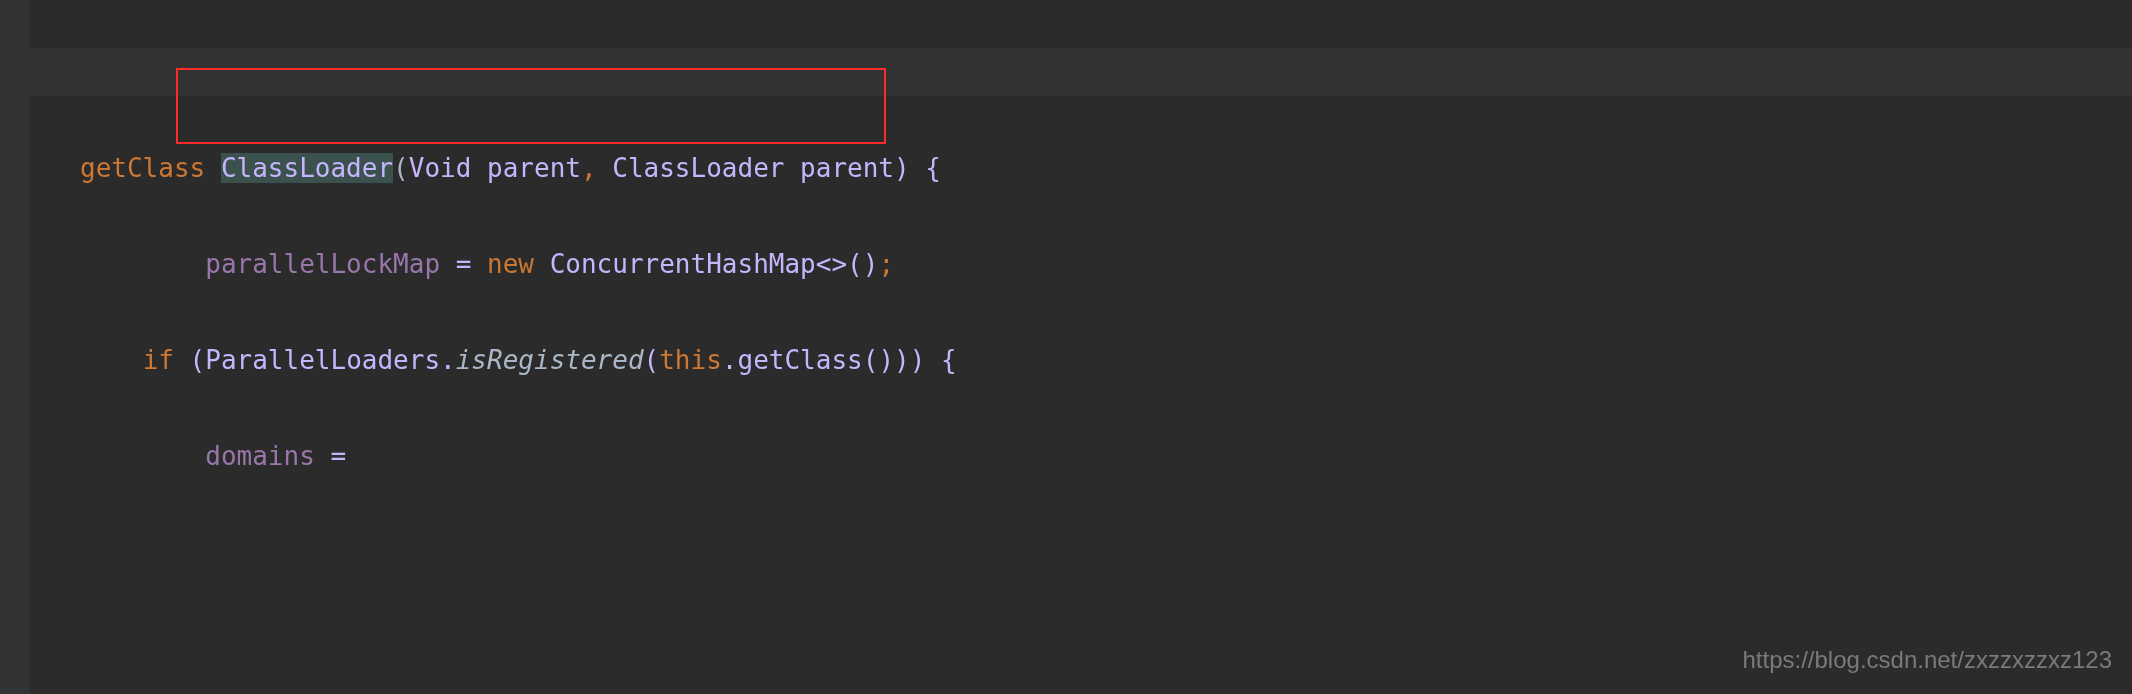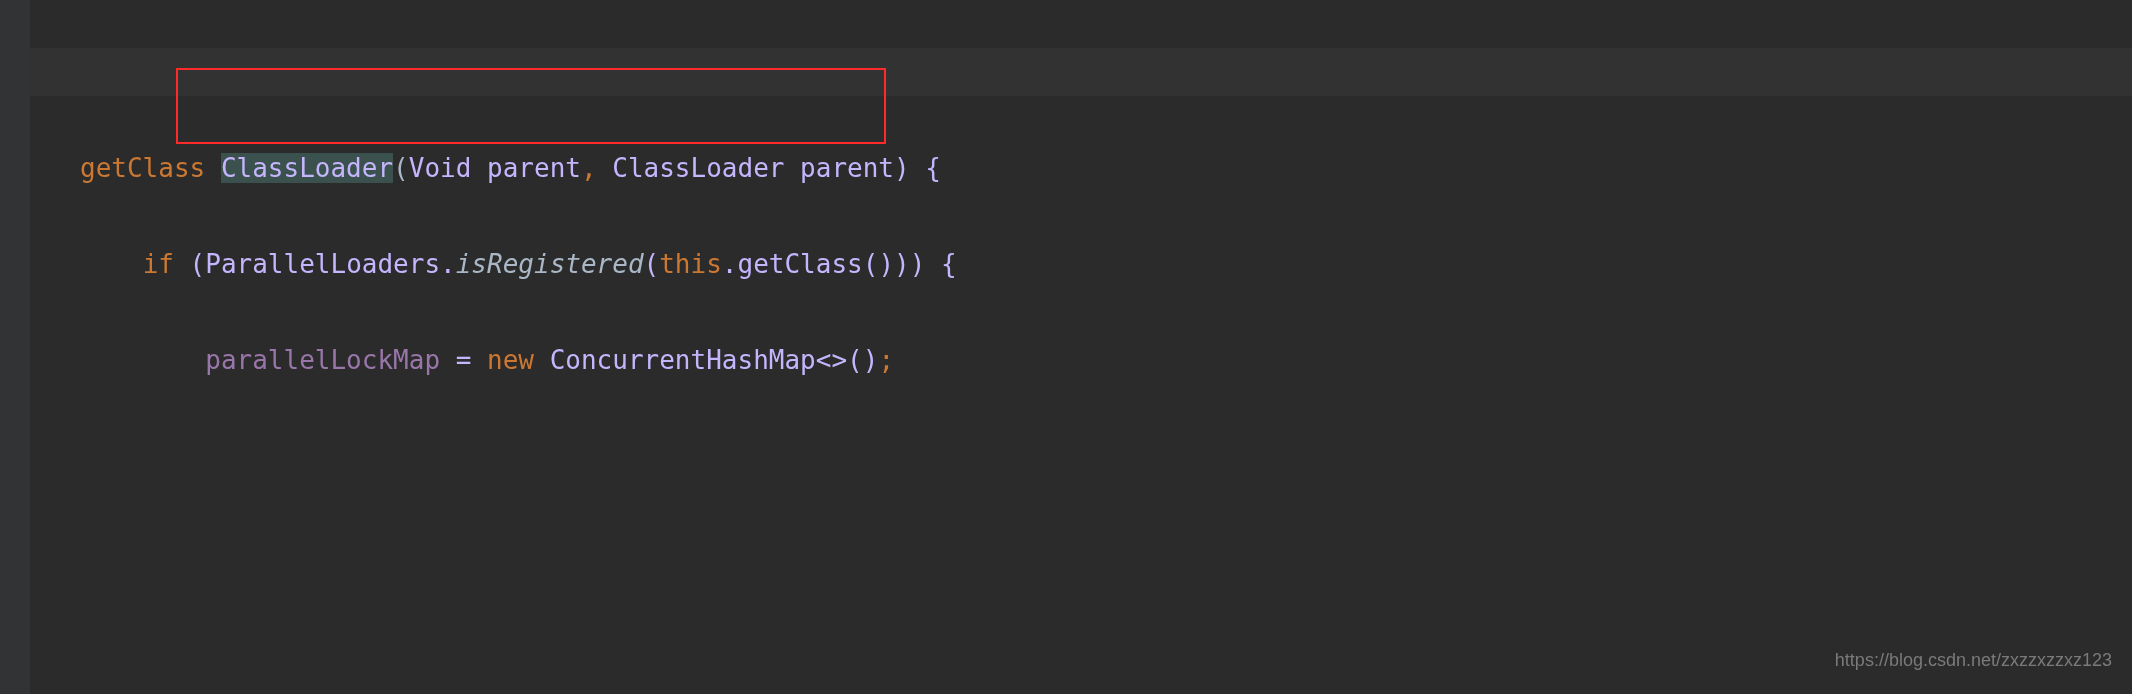--- a/index.html
+++ b/index.html
@@ -45,21 +45,21 @@
   }
   .kw { color: #cc7832; }    
   .field { color: #9876aa; }                     
   .meth-italic { color: #a9b7c6; font-style: italic; }
   .default { color: #c4b5fd; }
 
   .watermark {
     position: absolute;
     right: 20px;
     bottom: 10px;
-    font-size: 18px;
+    font-size: 24px;
     color: #7a7a7a;
     font-family: Arial, sans-serif;
     z-index: 20;
   }
 
   .code {
     position: relative;
     z-index: 2;
   }
 </style>
@@ -67,22 +67,23 @@
 <body>
 
 <div class="gutter"></div>
 <div class="highlight-bg"></div>
 
 <div class="redbox" style="left:176px; top:68px; width:710px; height:76px;"></div>
 
 <div class="editor">
 <div class="code">
 <span class="line"><span class="kw">getClass</span> <span class="default caret-word">ClassLoader</span>(<span class="default">Void</span> <span class="default">parent</span><span class="kw">,</span> <span class="default">ClassLoader</span> <span class="default">parent</span><span class="default">) {</span></span>
+<span class="line">        <span class="field">parallelLockMap</span><span class="default"> = </span><span class="kw">new</span><span> </span><span class="default">ConcurrentHashMap</span><span class="default">&lt;&gt;()</span><span class="kw">;</span></span>
 <span class="line">    <span class="kw">if</span><span class="default"> (</span><span class="default">ParallelLoaders</span><span class="default">.</span><span class="meth-italic">isRegistered</span><span class="default">(</span><span class="kw">this</span><span class="default">.</span><span class="default">getClass</span><span class="default">())) {</span></span>
-<span class="line">        <span class="field">parallelLockMap</span><span class="default"> = </span><span class="kw">new</span><span> </span><span class="default">ConcurrentHashMap</span><span class="default">&lt;&gt;()</span><span class="kw">;</span></span>
+<span class="line">        <span class="field">domains</span><span class="default"> =</span></span>
 
 
 
 
 </div>
 </div>
 
 <div class="watermark">https://blog.csdn.net/zxzzxzzxz123</div>
 
 </body></html>

